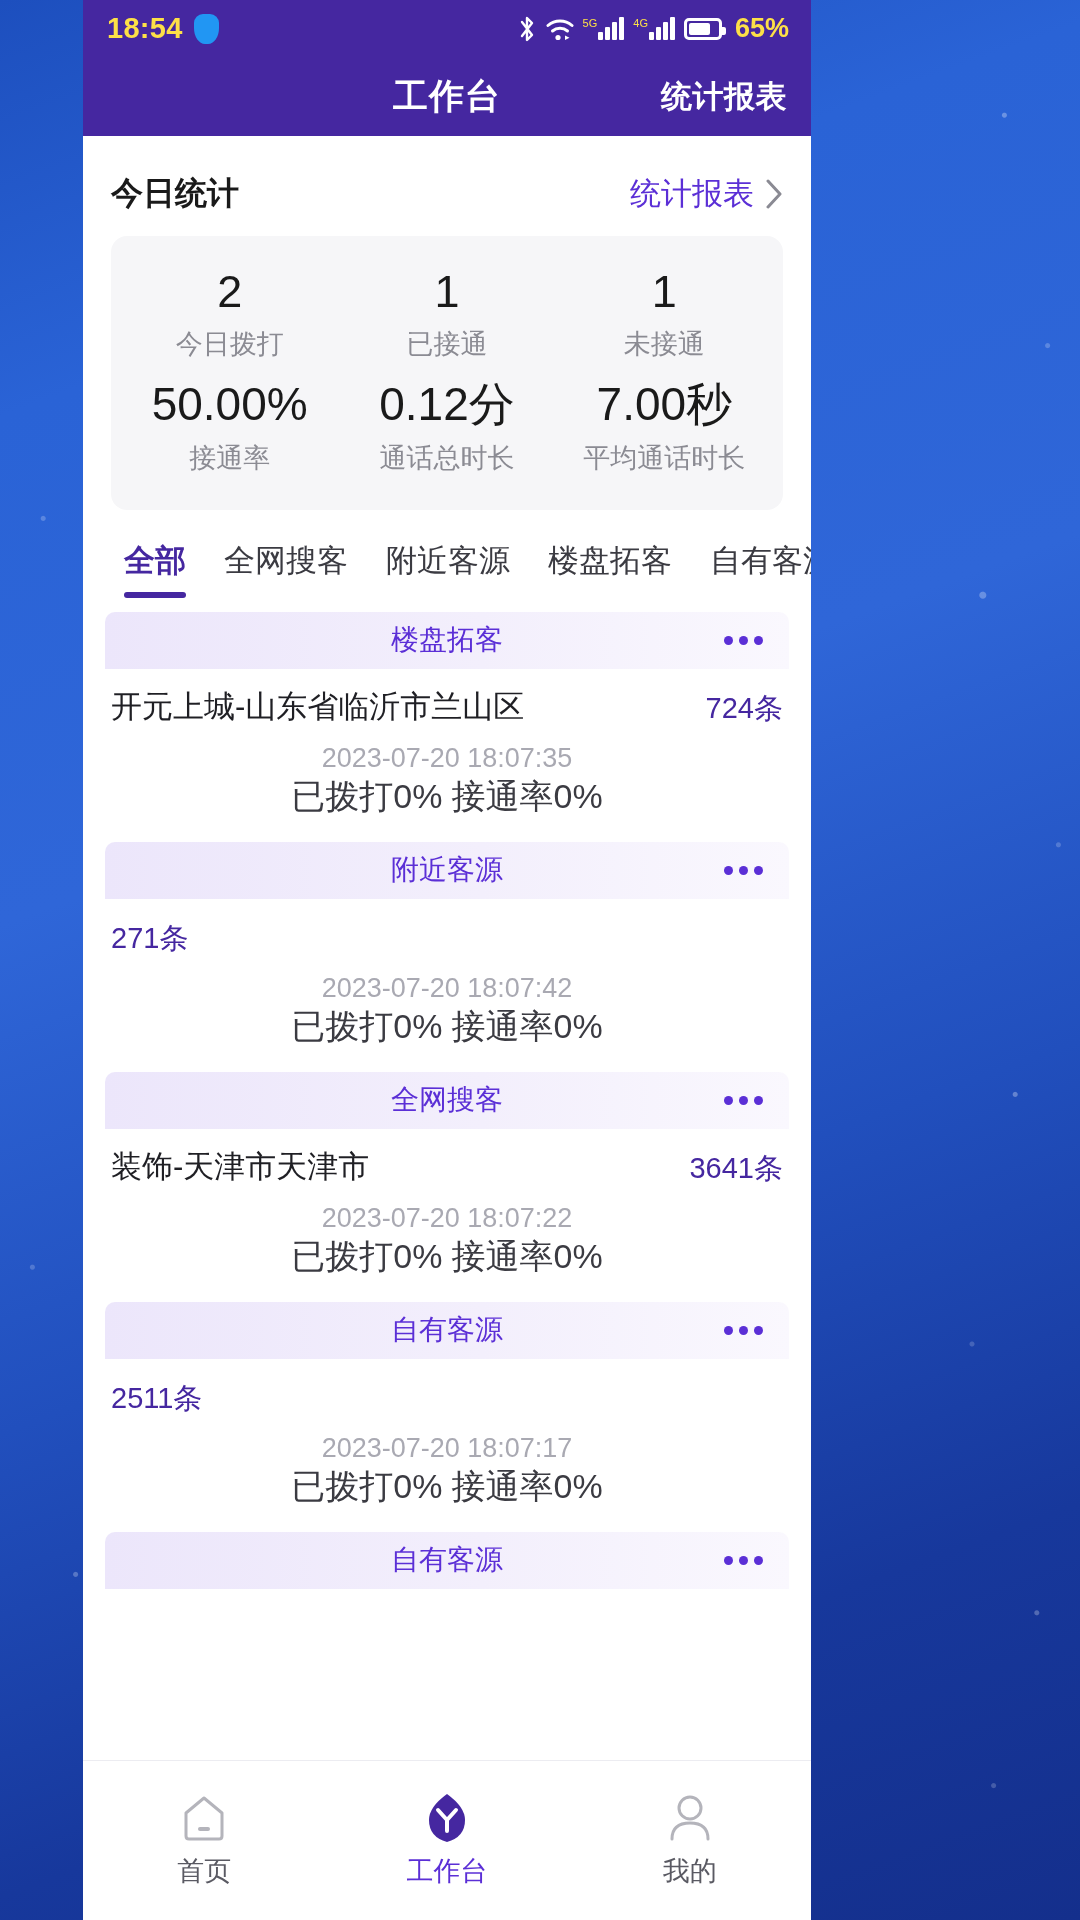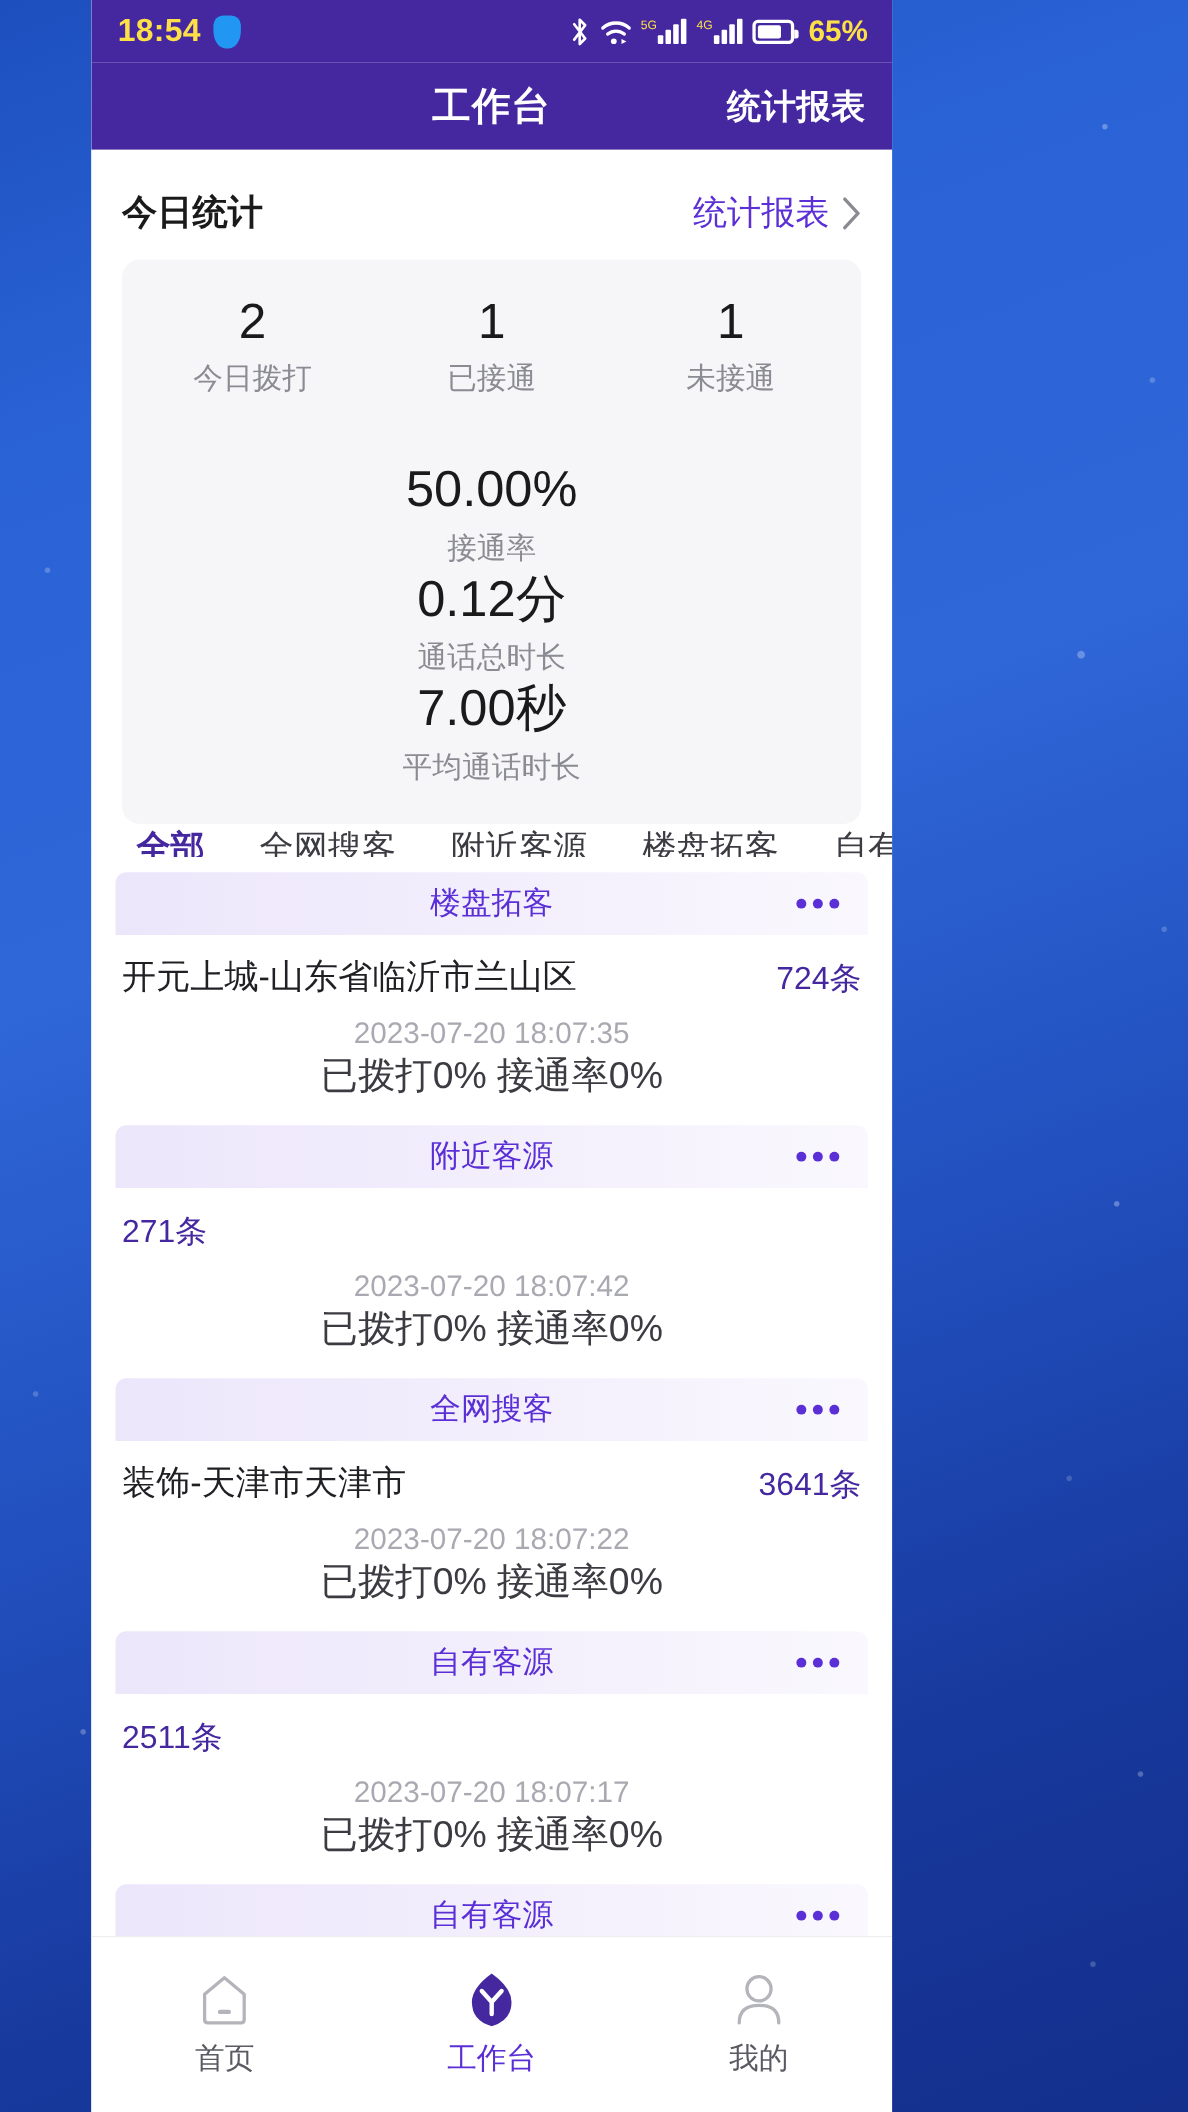--- a/index.html
+++ b/index.html
@@ -83,25 +83,25 @@
 
   .stats-card{
     margin:0 28px; background:#f6f6f8; border-radius:16px;
     padding:28px 10px 34px 10px;
   }
   .stats-row{ display:flex; }
   .stat{ flex:1; text-align:center; }
   .stat-val{ font-size:45px; color:#1a1a1a; font-weight:400; line-height:1.25; }
   .stat-val.big{ font-size:46px; font-weight:400; }
   .stat-lbl{ font-size:27px; color:#8b8b93; margin-top:6px; }
-  .stats-row.second{ margin-top:54px;flex-direction:column; }
+  .stats-row.second{ margin-top:14px; }
 
   
   .tabs{
-    display:flex; align-items:center; gap:12px;
+    display:flex; align-items:center; gap:0;
     padding:30px 26px 0 22px; overflow:hidden; white-space:nowrap;
   }
   .tab{
     font-size:31px; color:#3b3b42; padding:0 19px 16px 19px;
     position:relative; flex:0 0 auto;
   }
   .tab.active{ color:#4527a0; font-weight:700; }
   .tab.active::after{
     content:""; position:absolute; left:19px; right:19px; bottom:0;
     height:6px; background:#4527a0; border-radius:3px;

